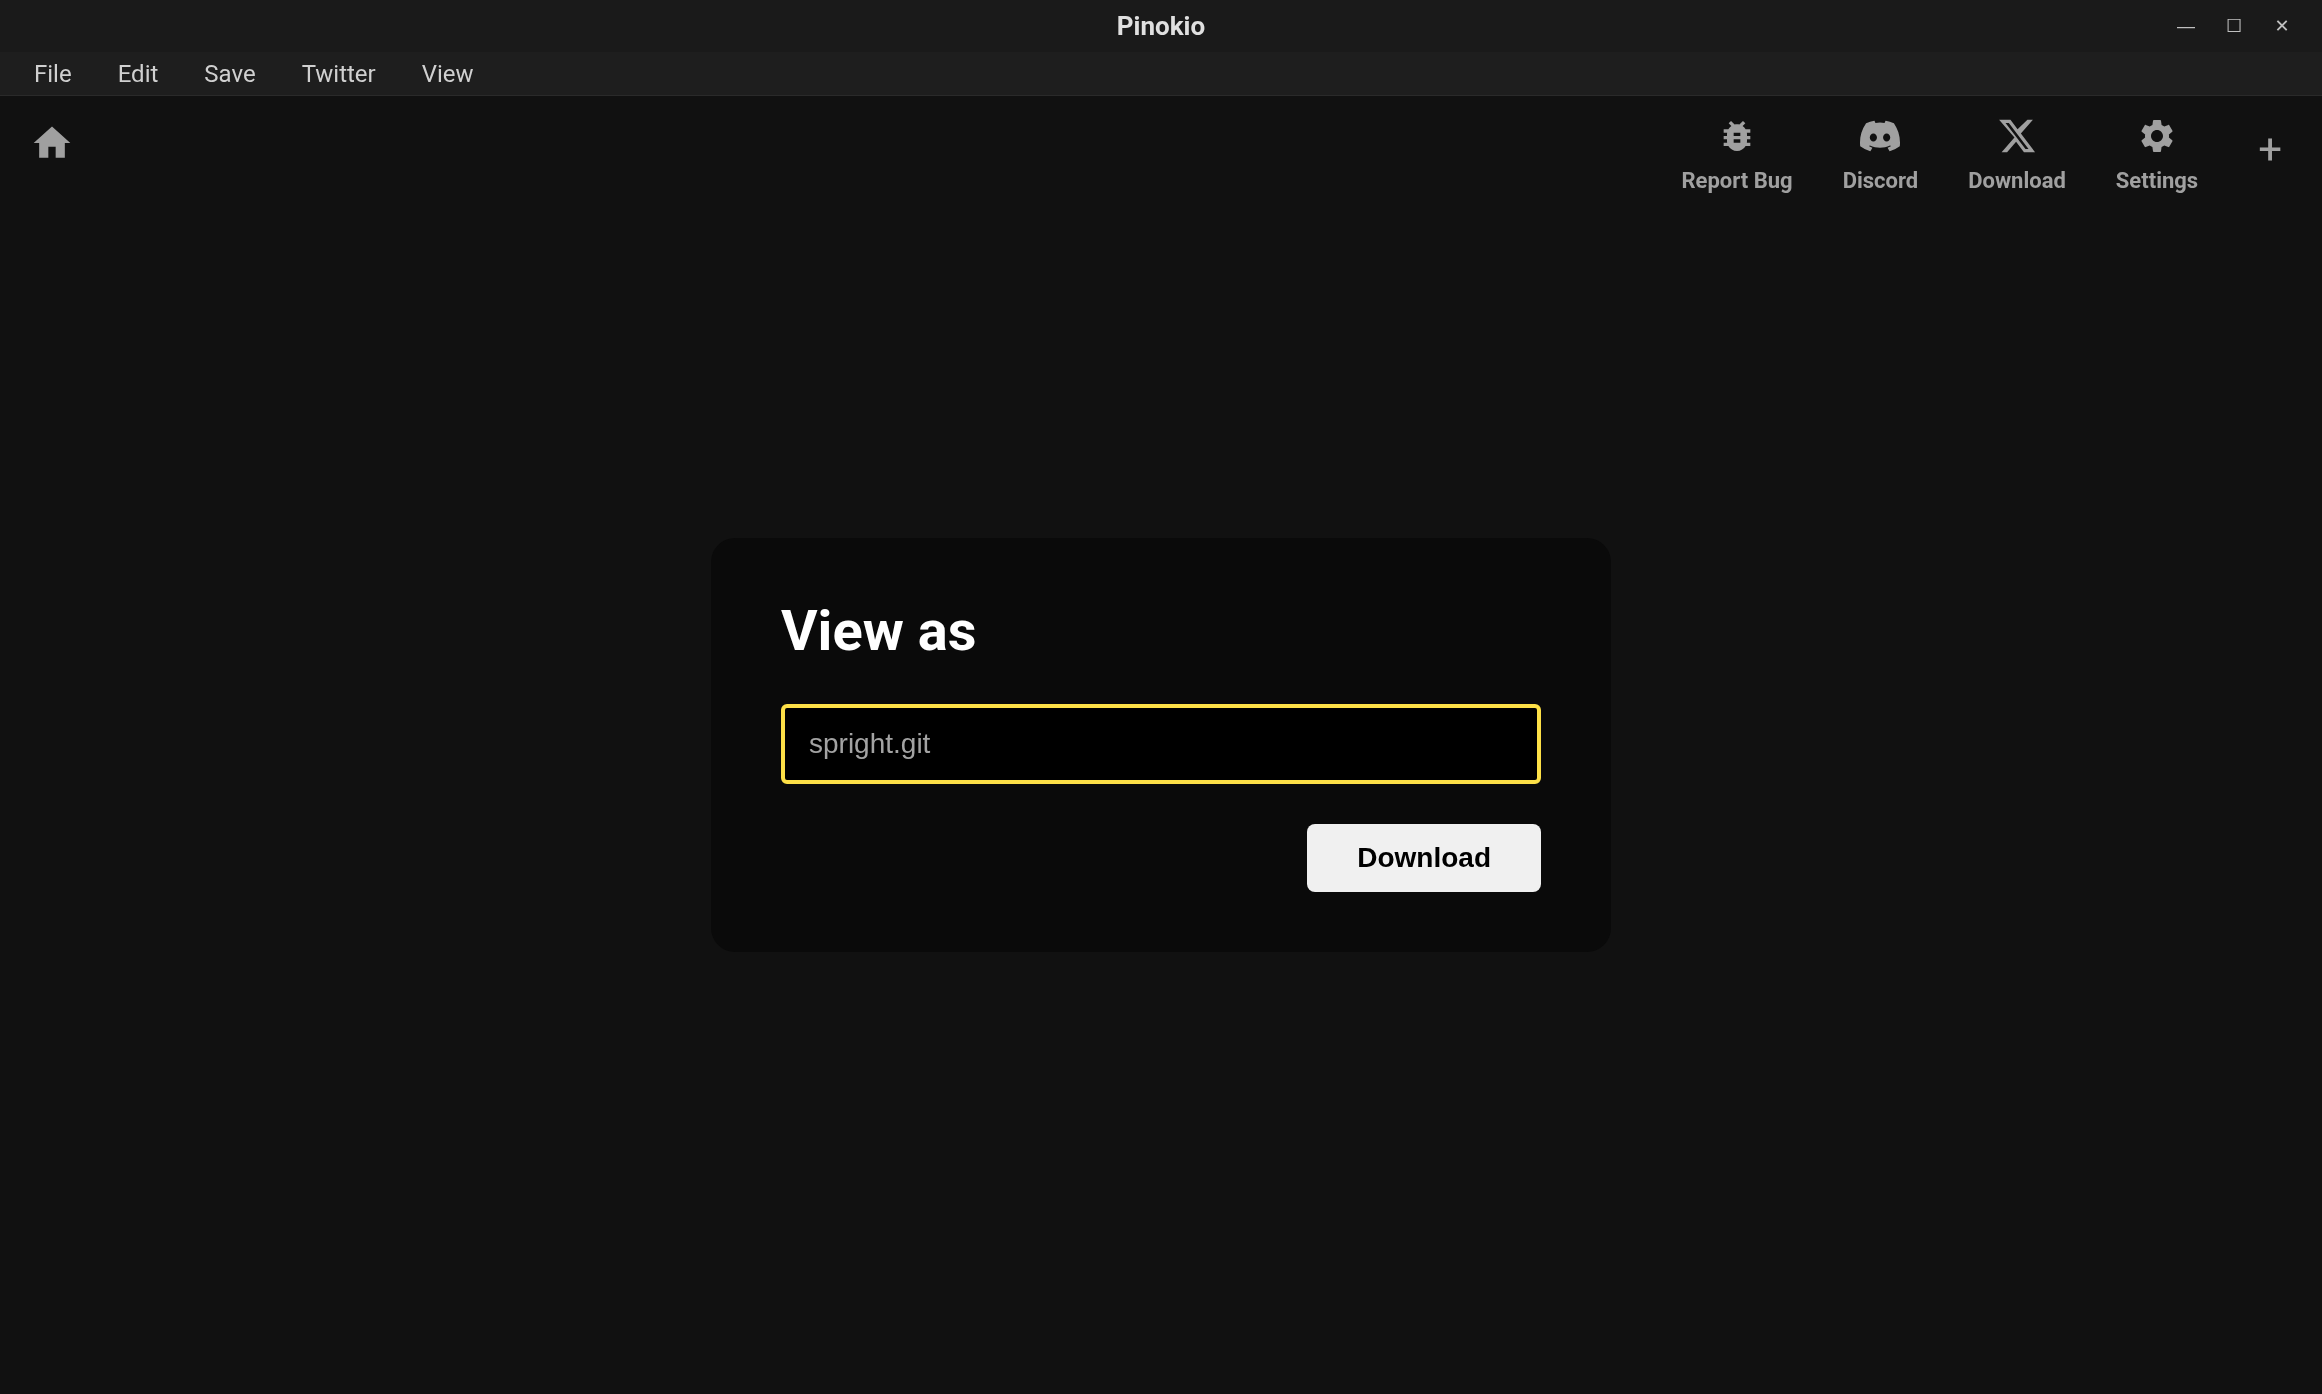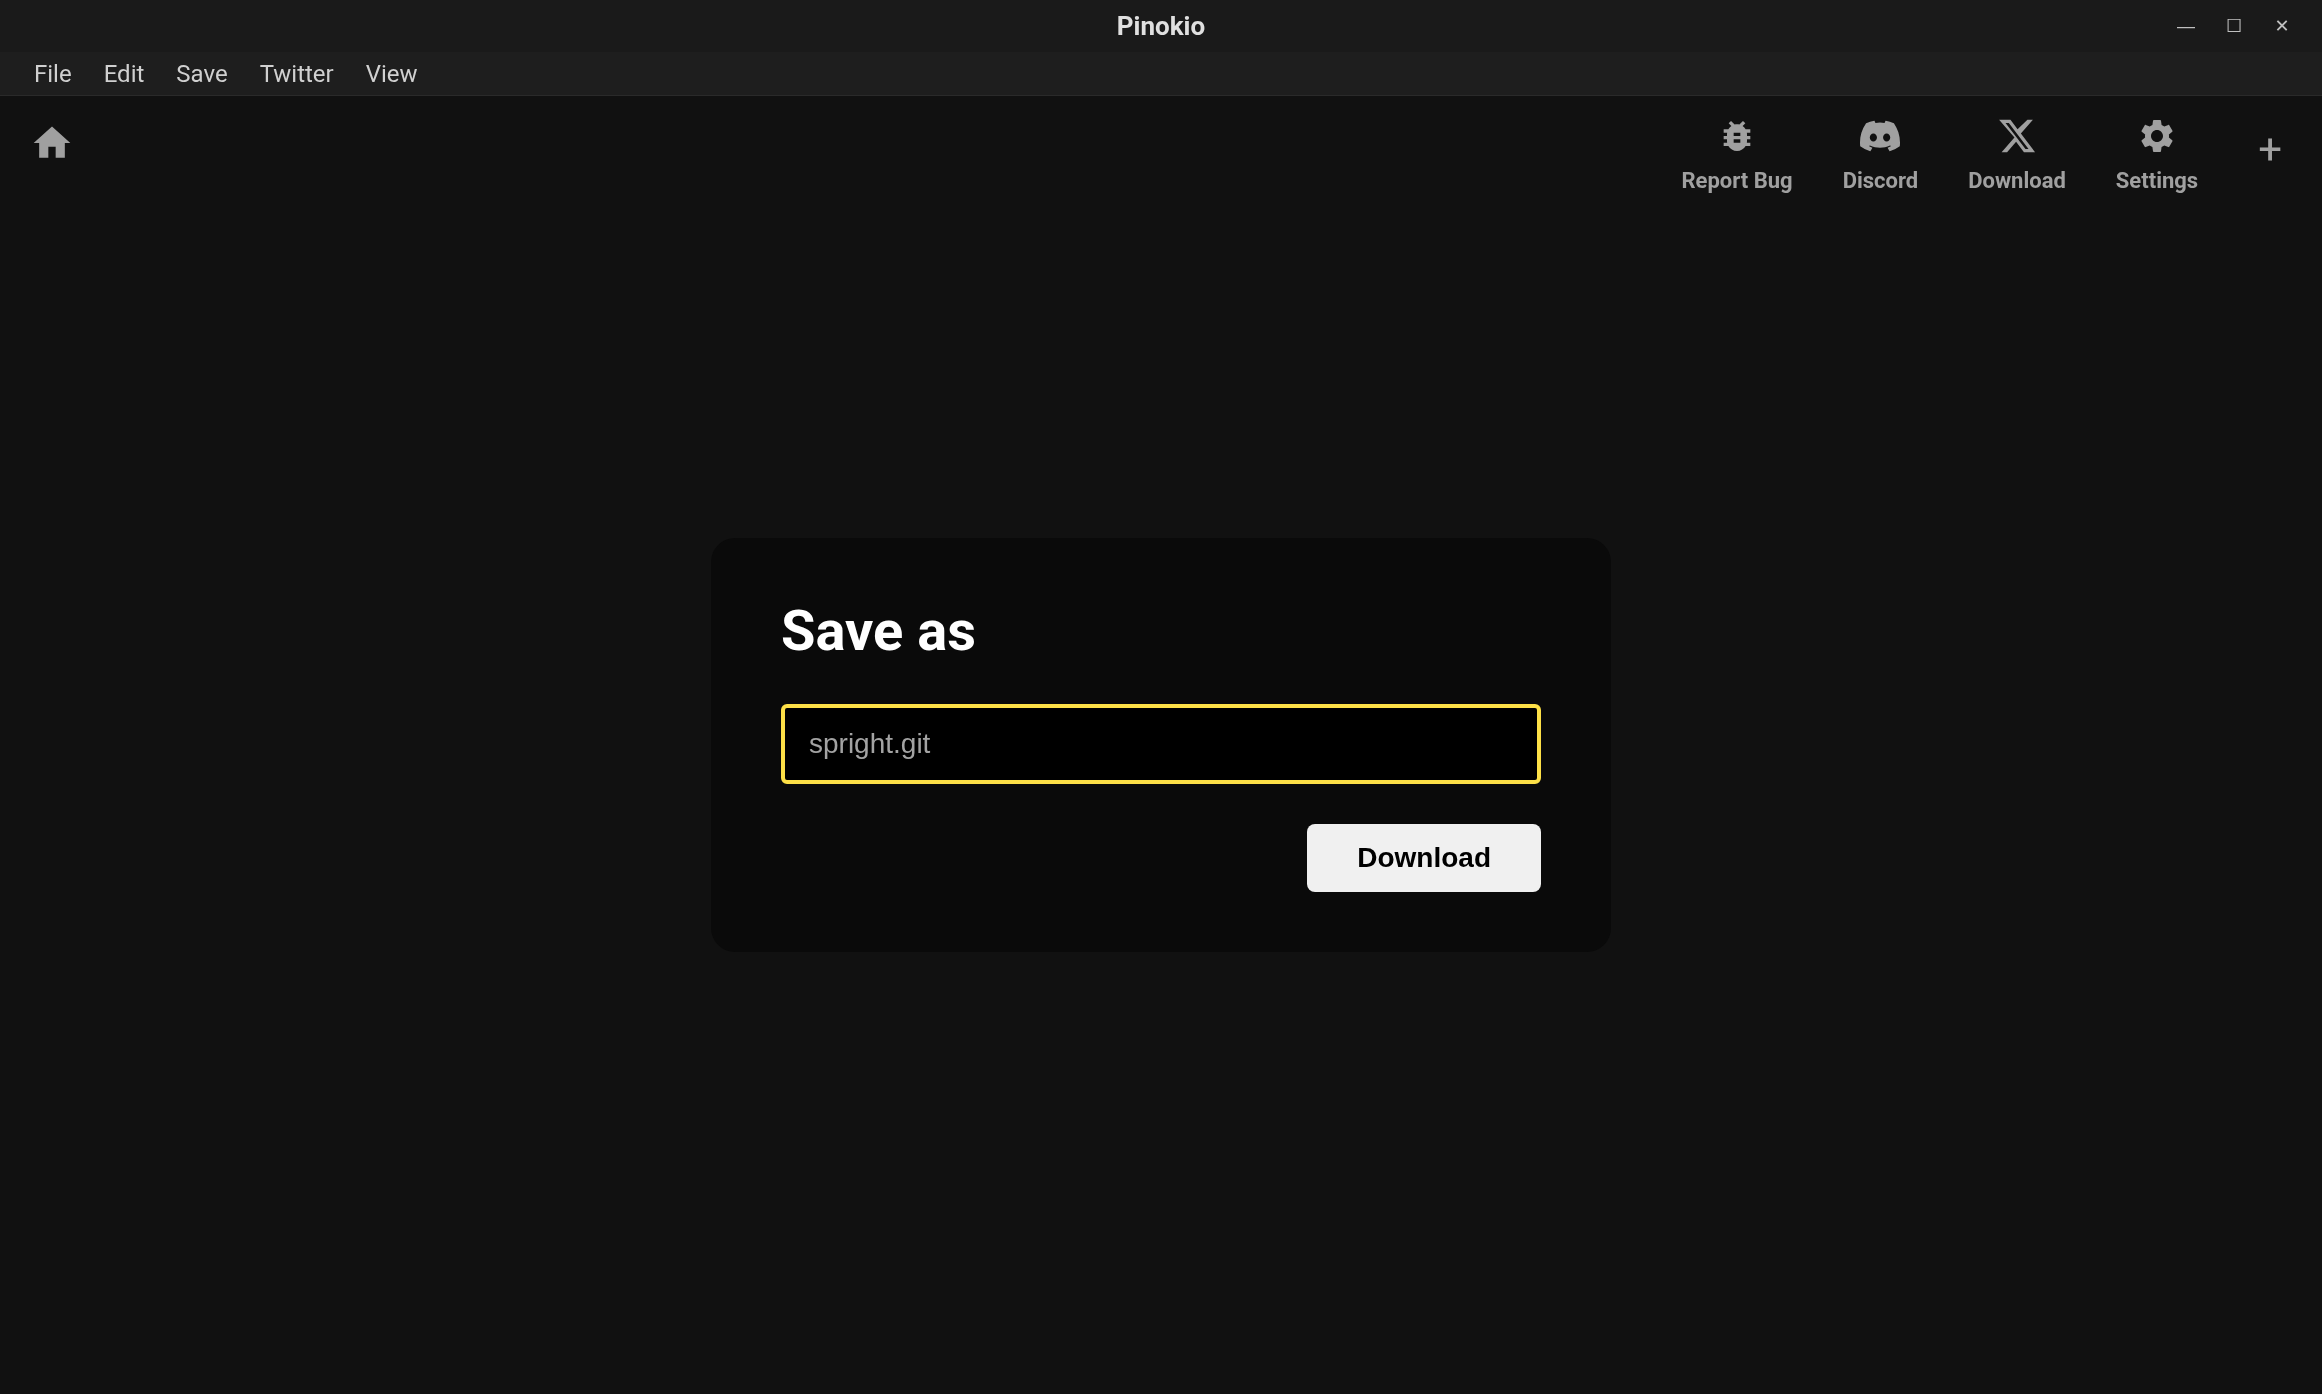--- a/index.html
+++ b/index.html
@@ -59,21 +59,21 @@
       justify-content: center;
     }
 
     
     .menu-bar {
       display: flex;
       align-items: center;
       height: 44px;
       background-color: #1e1e1e;
       padding: 0 20px;
-      gap: 4px;
+      gap: 18px;
       border-bottom: 1px solid #2a2a2a;
     }
 
     .menu-item {
       padding: 6px 14px;
       font-size: 24px;
       color: #d0d0d0;
       cursor: pointer;
       border-radius: 4px;
     }
@@ -253,21 +253,21 @@
         </svg>
       </div>
       <span class="nav-label">Settings</span>
     </div>
 
     <div class="nav-add">+</div>
   </div>
 
   <div class="dialog-overlay">
     <div class="dialog">
-      <h2 class="dialog-title">Save as</h2>
+      <h2 class="dialog-title">View as</h2>
       <input class="dialog-input" type="text" value="spright.git" placeholder="Enter filename" style="">
       <div class="dialog-footer">
         <button class="download-btn">Download</button>
       </div>
     </div>
   </div>
 
 </div>
 
 </body></html>

